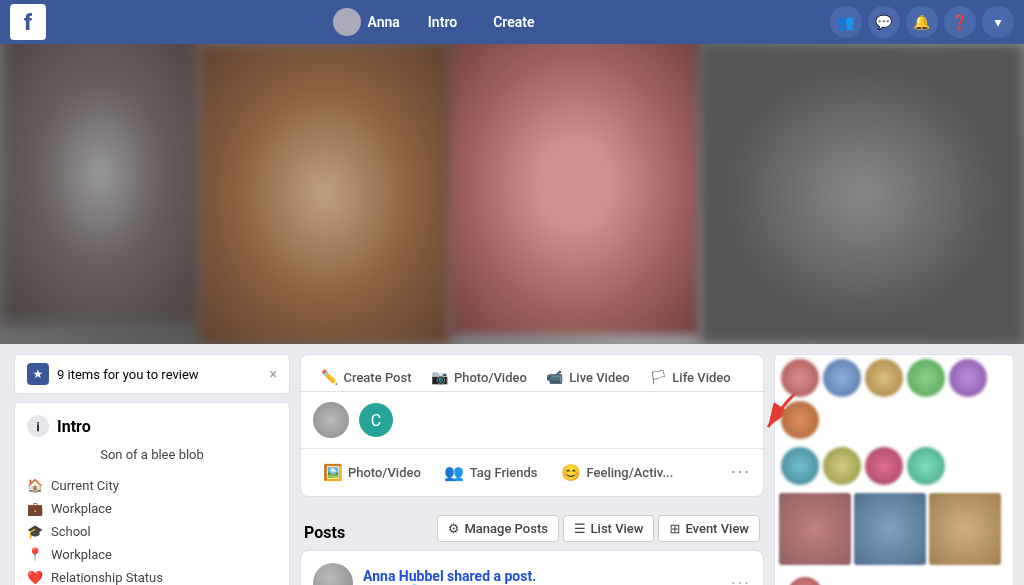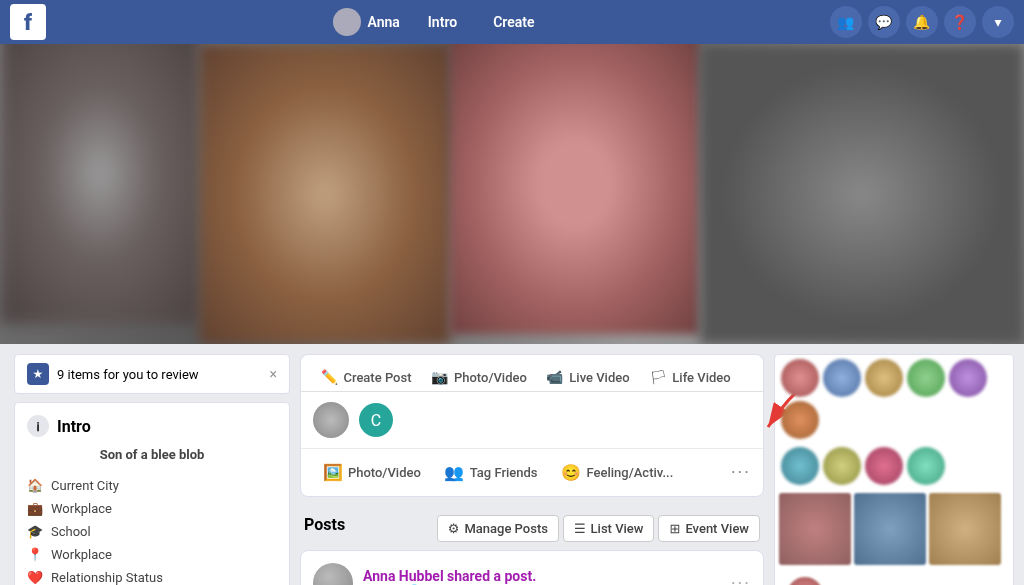--- a/index.html
+++ b/index.html
@@ -137,21 +137,21 @@
 
     .intro-section {
       background: #fff;
       border-radius: 4px;
       border: 1px solid #dde;
       padding: 12px;
       margin-bottom: 8px;
     }
     .intro-title { font-size: 16px; font-weight: 700; margin-bottom: 10px; display: flex; align-items: center; gap: 8px; }
     .intro-icon { width: 22px; height: 22px; border-radius: 50%; background: #e4e6eb; display: flex; align-items: center; justify-content: center; font-size: 12px; }
-    .intro-bio { text-align: center; font-size: 13px; color: #444; margin-bottom: 12px; font-weight: bold; }
+    .intro-bio { text-align: center; font-size: 13px; color: #444; margin-bottom: 12px; }
     .intro-item {
       display: flex; align-items: center; gap: 8px;
       font-size: 13px; color: #444;
       padding: 4px 0;
     }
     .intro-item-icon { color: #888; font-size: 13px; width: 16px; text-align: center; }
 
     
     .center-feed {
       flex: 1;
@@ -225,21 +225,21 @@
 
     
     .arrow-overlay {
       position: absolute;
       top: -15px; right: -55px;
       pointer-events: none;
     }
 
     
     .posts-header {
-      display: flex; align-items: flex-start; justify-content: space-between;
+      display: flex; align-items: flex-end; justify-content: space-between;
       padding: 8px 4px;
     }
     .posts-title { font-size: 16px; font-weight: 700; }
     .posts-view-btns { display: flex; gap: 4px; }
     .view-btn {
       display: flex; align-items: center; gap: 5px;
       font-size: 13px; font-weight: 500; color: #444;
       padding: 5px 10px; border-radius: 4px; border: 1px solid #ccc;
       cursor: pointer; background: #fff;
     }
@@ -260,21 +260,21 @@
     .feed-post-header {
       display: flex; align-items: center; padding: 12px 12px 8px 12px;
       gap: 10px;
     }
     .feed-post-avatar {
       width: 40px; height: 40px; border-radius: 50%;
       background: radial-gradient(circle at 40% 35%, #bbb 0%, #888 100%);
       flex-shrink: 0;
     }
     .feed-post-info { flex: 1; }
-    .feed-post-name { font-size: 14px; font-weight: 700; color: #a21caf; }
+    .feed-post-name { font-size: 14px; font-weight: 700; color: #1d4ed8; }
     .feed-post-meta { font-size: 12px; color: #888; display: flex; align-items: center; gap: 4px; }
     .feed-post-more { color: #aaa; font-size: 18px; cursor: pointer; letter-spacing: 2px; }
 
     
     .right-sidebar {
       width: 250px;
       flex-shrink: 0;
       padding: 0 10px 0 0;
     }
     .right-contacts {

